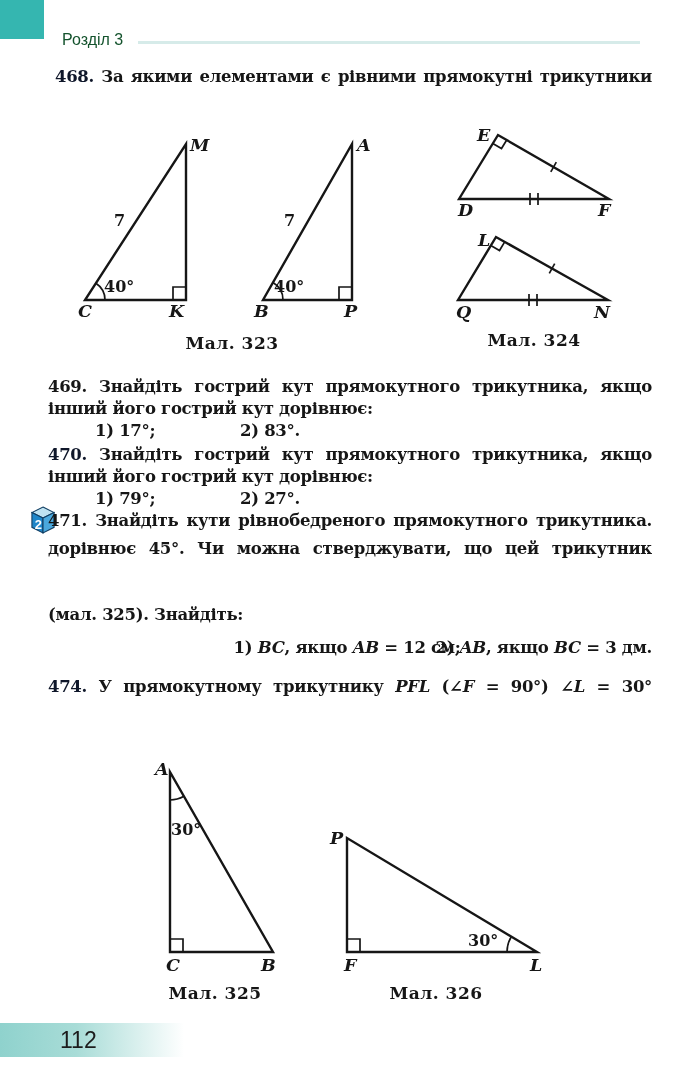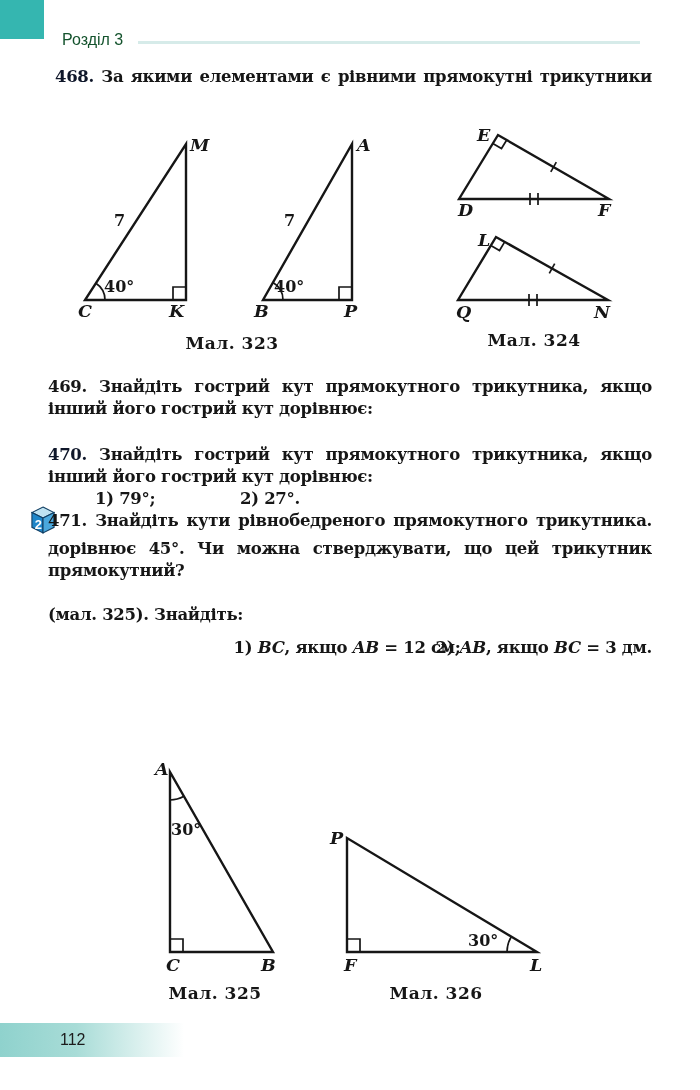--- a/index.html
+++ b/index.html
@@ -34,21 +34,21 @@
   .fig .it{font-style:italic;}
   .fig .rm{font-size:16px;}
   .fig .cap{font-size:17px;letter-spacing:0.5px;}
 
   .cube{position:absolute;left:31px;top:505px;}
   .cube text{font-family:"Liberation Sans",sans-serif;font-weight:bold;fill:#ffffff;font-size:14px;}
 
   .footer-bar{position:absolute;left:0;top:1023px;width:190px;height:34px;
     background:linear-gradient(90deg,#8fd2cd 0%,#a8dcd7 40%,rgba(255,255,255,0) 97%);}
   .page-num{position:absolute;left:60px;top:1023px;height:34px;line-height:34px;
-    font-family:"Liberation Sans",sans-serif;font-size:16px;color:#1c1c1c;}
+    font-family:"Liberation Sans",sans-serif;font-size:23px;color:#1c1c1c;}
 </style>
 </head>
 <body>
 
 <div class="corner"></div>
 <div class="chapter">Розділ 3</div>
 <div class="chapter-rule"></div>
 
 <section class="ex" style="top:66px">
   <div class="ln just indent1"><span class="num cyan">468.</span> <span>За якими елементами є рівними прямокутні трикутники</span></div>
@@ -92,49 +92,50 @@
   <text class="it" x="478" y="246">L</text>
   <text class="it" x="456" y="318">Q</text>
   <text class="it" x="594" y="318">N</text>
 
   <text class="cap" x="534" y="346" text-anchor="middle">Мал. 324</text>
 </svg>
 
 <section class="ex" style="top:376px">
   <div class="ln just"><span class="num">469.</span> <span>Знайдіть гострий кут прямокутного трикутника, якщо</span></div>
   <div class="ln"><span>інший його гострий кут дорівнює:</span></div>
+  <div class="ln opts optsA"><span class="o1">1) 17°;</span><span class="o2">2) 83°.</span></div>
 </section>
 
 <section class="ex" style="top:444px">
   <div class="ln just"><span class="num cyan">470.</span> <span>Знайдіть гострий кут прямокутного трикутника, якщо</span></div>
   <div class="ln"><span>інший його гострий кут дорівнює:</span></div>
   <div class="ln opts optsA"><span class="o1">1) 79°;</span><span class="o2">2) 27°.</span></div>
 </section>
 
 <svg class="cube" width="24" height="29" viewBox="0 0 26 31">
   <polygon points="13,2 25,8 13,14 1,8" fill="#bfe3f2" stroke="#123f63" stroke-width="1.2"></polygon>
   <polygon points="1,8 13,14 13,30 1,24" fill="#1f86c9" stroke="#123f63" stroke-width="1.2"></polygon>
   <polygon points="25,8 13,14 13,30 25,24" fill="#4aa8dd" stroke="#123f63" stroke-width="1.2"></polygon>
   <text x="4" y="26">2</text>
 </svg>
 <section class="ex" style="top:510px">
   <div class="ln just"><span class="num">471.</span> <span>Знайдіть кути рівнобедреного прямокутного трикутника.</span></div>
 </section>
 
 <section class="ex" style="top:538px">
   <div class="ln just"><span>дорівнює 45°. Чи можна стверджувати, що цей трикутник</span></div>
-  <div class="ln"><span>прямокутний?</span></div>
 </section>
 
 <section class="ex" style="top:604px">
   <div class="ln"><span>(мал. 325). Знайдіть:</span></div>
   <div class="ln opts optsB"><span class="o1"><span>1) </span><i>BC</i><span>, якщо </span><i>AB</i><span> = 12 см;</span></span><span class="o2"><span>2) </span><i>AB</i><span>, якщо </span><i>BC</i><span> = 3 дм.</span></span></div>
 </section>
 
 <section class="ex" style="top:676px">
+  <div class="ln just"><span class="num cyan">474.</span> <span>У прямокутному трикутнику </span><i>PFL</i><span> (∠</span><i>F</i><span> = 90°) ∠</span><i>L</i><span> = 30°</span></div>
 </section>
 
 <svg class="fig" style="left:130px;top:752px" width="175" height="256" viewBox="130 752 175 256">
   <path class="edge" d="M170,772 L170,952 L273,952 Z"></path>
   <path class="mark" d="M170,939 L183,939 L183,952"></path>
   <path class="mark" d="M170,800 A28,28 0 0 0 183.9,796.3"></path>
   <text class="it" x="155" y="775">A</text>
   <text class="it" x="166" y="971">C</text>
   <text class="it" x="261" y="971">B</text>
   <text class="rm" x="171" y="835">30°</text>

